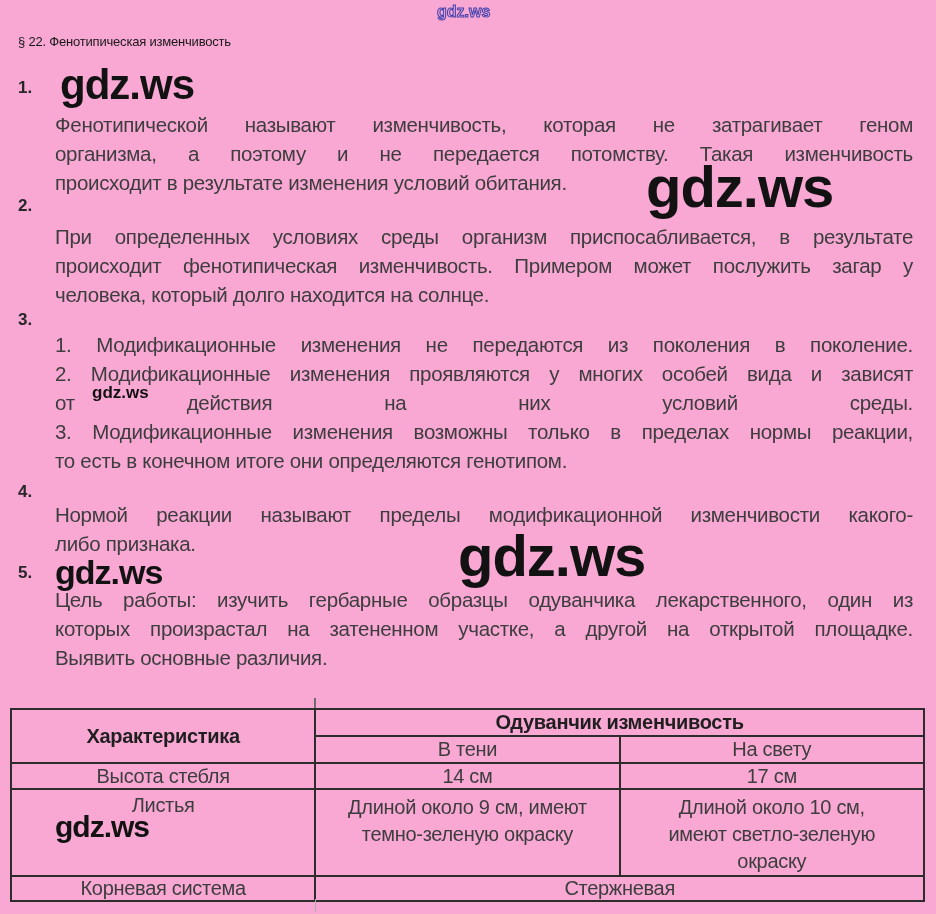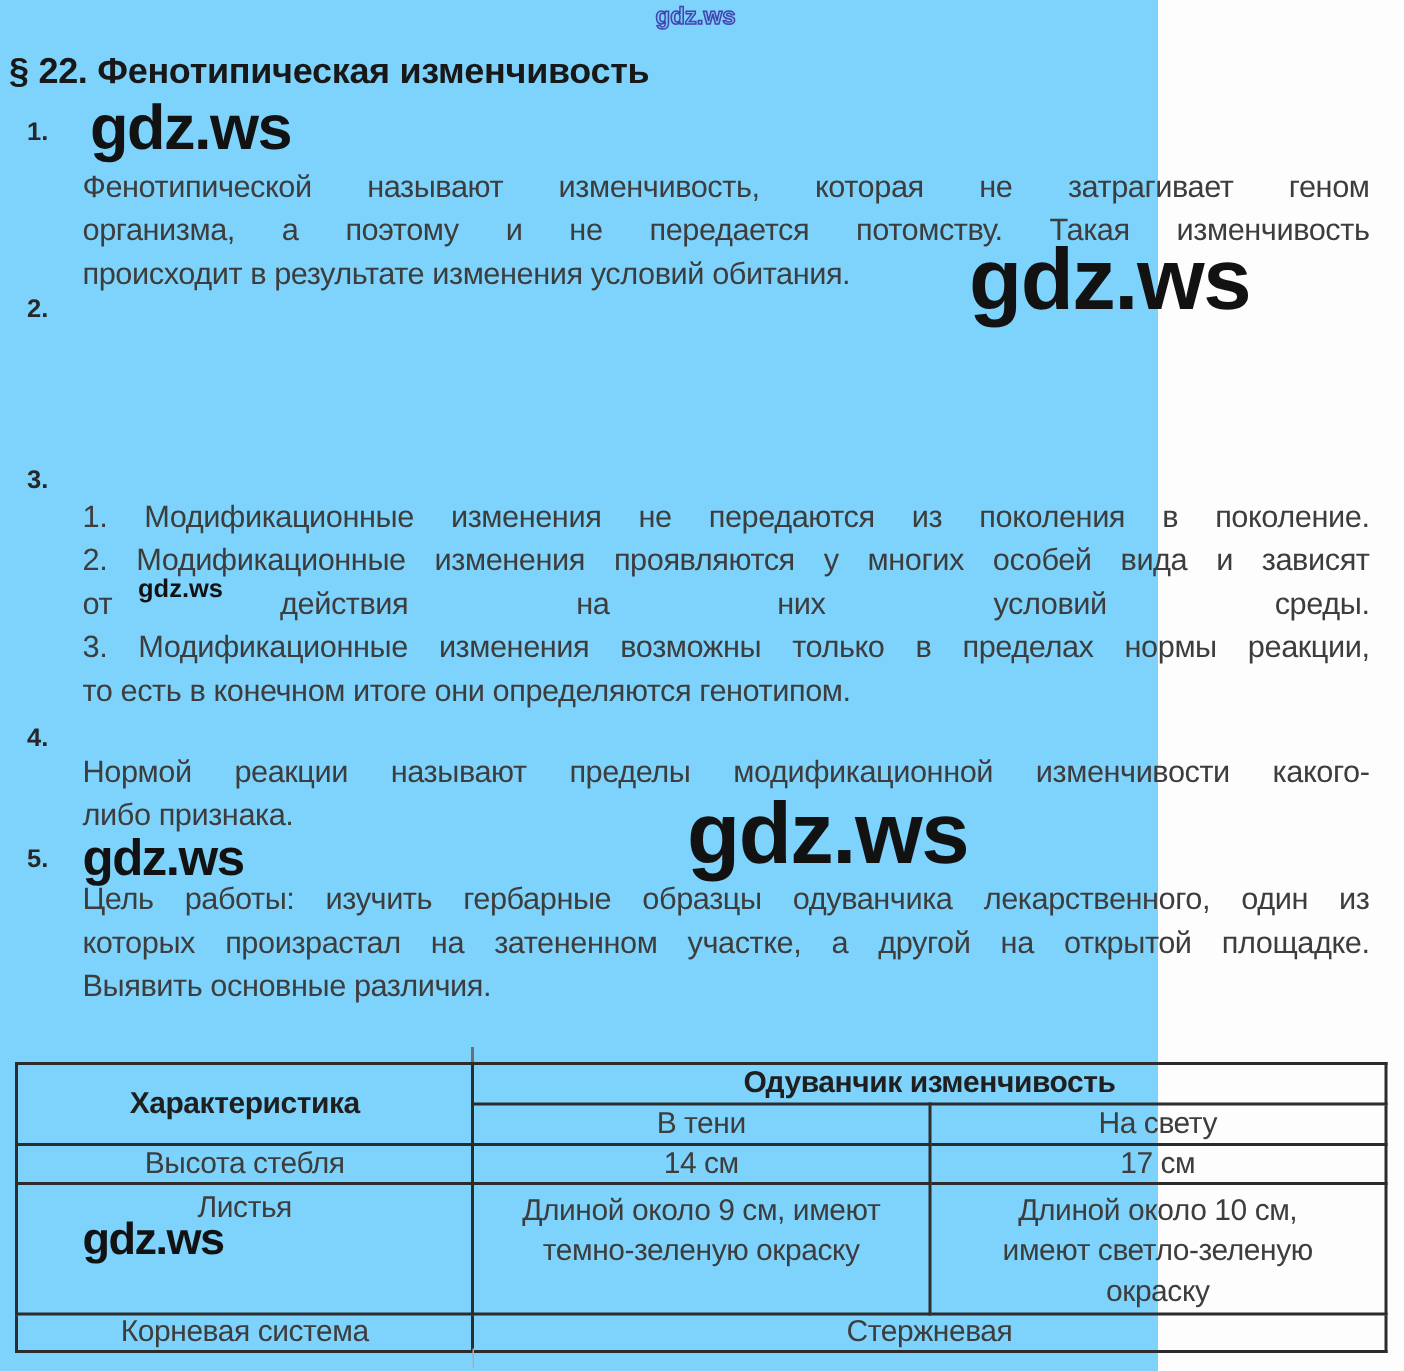--- a/index.html
+++ b/index.html
@@ -2,26 +2,26 @@
 <html><head>
 <meta charset="utf-8">
 <style>
   html,body{margin:0;padding:0;}
   body{
     width:936px;height:914px;
     background:#fdfdfd;
     font-family:"Liberation Sans","DejaVu Sans",sans-serif;
     overflow:hidden;
   }
-  .page{position:relative;width:772px;height:914px;background:#7dd3fc;}
+  .page{position:relative;width:936px;height:914px;background:#f9a8d4;}
 
   
   .doc-heading{
-    position:absolute;left:6px;top:34px;
-    font-size:24px;font-weight:700;color:#181818;letter-spacing:-0.2px;
+    position:absolute;left:18px;top:34px;
+    font-size:13px;font-weight:400;color:#181818;letter-spacing:-0.2px;
   }
   .sec-num{
     position:absolute;left:18px;
     font-size:17px;font-weight:700;color:#272727;
   }
   #num1{top:78px;}#num2{top:196px;}#num3{top:310px;}#num4{top:482px;}#num5{top:563px;}
 
   
   .para{
     position:absolute;left:55px;width:858px;
@@ -90,20 +90,25 @@
   <div class="sec-num" id="num1">1.</div>
   <div class="wm wm-s1">gdz.ws</div>
   <div class="para" id="para1">
     <div class="line j">Фенотипической называют изменчивость, которая не затрагивает геном</div>
     <div class="line j">организма, а поэтому и не передается потомству. Такая изменчивость</div>
     <div class="line">происходит в результате изменения условий обитания.</div>
   </div>
   <div class="wm wm-p1">gdz.ws</div>
 
   <div class="sec-num" id="num2">2.</div>
+  <div class="para" id="para2">
+    <div class="line j">При определенных условиях среды организм приспосабливается, в результате</div>
+    <div class="line j">происходит фенотипическая изменчивость. Примером может послужить загар у</div>
+    <div class="line">человека, который долго находится на солнце.</div>
+  </div>
 
   <div class="sec-num" id="num3">3.</div>
   <div class="para" id="para3">
     <div class="line j">1. Модификационные изменения не передаются из поколения в поколение.</div>
     <div class="line j">2. Модификационные изменения проявляются у многих особей вида и зависят</div>
     <div class="line j">от действия на них условий среды.</div>
     <div class="line j">3. Модификационные изменения возможны только в пределах нормы реакции,</div>
     <div class="line">то есть в конечном итоге они определяются генотипом.</div>
   </div>
   <div class="wm wm-s3">gdz.ws</div>

